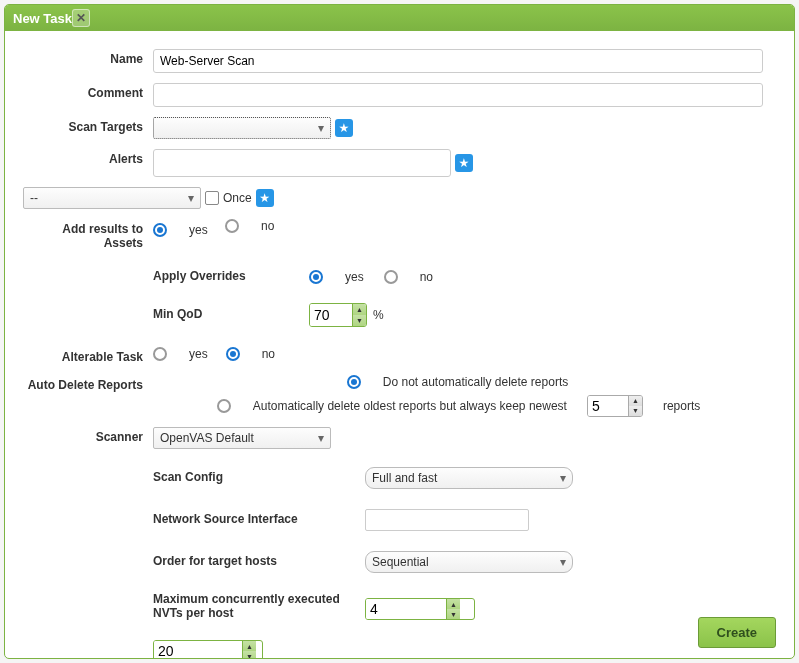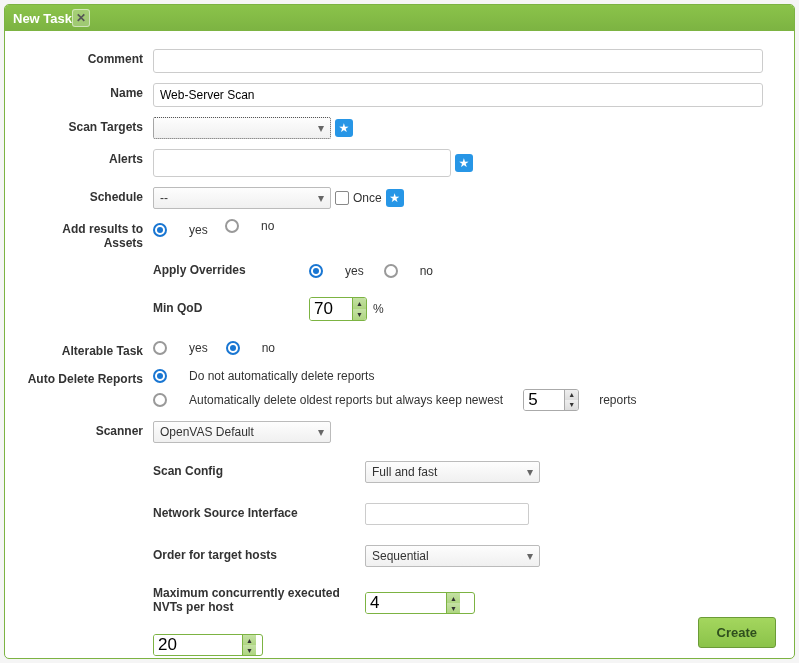--- a/index.html
+++ b/index.html
@@ -142,21 +142,21 @@
     border: 1px solid #7cb342;
     border-radius: 3px;
     height: 24px;
     overflow: hidden;
   }
   .sp-gray { border-color: #aaa; }
   .spinner input {
     border: none;
     width: 42px;
     padding: 0 4px;
-    font-size: 17px;
+    font-size: 14px;
     outline: none;
   }
   .spinner .btns {
     display: flex; flex-direction: column;
     width: 14px;
     border-left: 1px solid #7cb342;
   }
   .sp-gray .btns { border-left-color: #aaa; }
   .spinner .btns div {
     flex: 1; background: linear-gradient(#c5e1a5,#aed581);
@@ -178,45 +178,45 @@
     padding: 7px 18px;
     font-weight: bold;
     color: #2f4f1e;
     cursor: pointer;
     font-size: 13px;
   }
   .radio-opt { display:inline-flex; align-items:center; gap:20px; margin-right:14px; }
   .alert-input { width: 298px; height: 28px; border:1px solid #ccc; border-radius:3px; padding:2px 6px; font-size:12px; }
   .scan-sub { padding-bottom:6px; }
   .scan-sub .sublabel { width: 206px; }
-  .scan-sub .select { width: 175px; }
+  .scan-sub .select { width: 208px; border-radius: 9px; }
   input.plain { width:164px; height:22px; border:1px solid #ccc; border-radius:2px; padding:0 6px; font-size:12px; }
 </style>
 </head>
 <body>
 
 <div class="dialog">
   <div class="titlebar">
     <span>New Task</span>
     <div class="close-btn">✕</div>
   </div>
 
   <div class="content">
 
     <div class="row">
+      <div class="label">Name</div>
+      <div class="field">
+        <input type="text" class="wide" value="Web-Server Scan" style="">
+      </div>
+    </div>
+
+    <div class="row">
       <div class="label">Comment</div>
       <div class="field">
         <input type="text" class="wide" value="" style="">
-      </div>
-    </div>
-
-    <div class="row">
-      <div class="label">Name</div>
-      <div class="field">
-        <input type="text" class="wide" value="Web-Server Scan" style="">
       </div>
     </div>
 
     <div class="row">
       <div class="label">Scan Targets</div>
       <div class="field">
         <div class="select select-180" style="border:1px dotted #555">
           <span></span>
           <span class="caret">▾</span>
         </div>
@@ -226,21 +226,20 @@
 
     <div class="row">
       <div class="label">Alerts</div>
       <div class="field">
         <input type="text" class="alert-input" style="">
         <div class="star-btn">★</div>
       </div>
     </div>
 
     <div class="row">
-      <div class="label">Schedule</div>
       <div class="field">
         <div class="select select-180">
           <span>--</span>
           <span class="caret">▾</span>
         </div>
         <span class="checkbox"></span>
         <span>Once</span>
         <div class="star-btn">★</div>
       </div>
     </div>
@@ -252,21 +251,21 @@
           <span class="radio-opt">
             <span class="radio checked"></span>
             <span>yes</span>
           </span>
           <span class="radio-opt">
             <span class="radio"></span>
             <span>no</span>
           </span>
         </div>
 
-        <div class="subrow" style="margin-top:18px;align-items:center;">
+        <div class="subrow" style="margin-top:24px;align-items:center;">
           <div class="sublabel">Apply Overrides</div>
           <div class="subfield">
             <span class="radio-opt">
               <span class="radio checked"></span>
               <span>yes</span>
             </span>
             <span class="radio-opt">
               <span class="radio"></span>
               <span>no</span>
             </span>
@@ -298,21 +297,21 @@
         </span>
         <span class="radio-opt">
           <span class="radio checked"></span>
           <span>no</span>
         </span>
       </div>
     </div>
 
     <div class="row">
       <div class="label">Auto Delete Reports</div>
-      <div class="field" style="flex-direction:column; align-items:flex-start; gap:6px;">
+      <div class="field" style="flex-direction:column; align-items:center; gap:6px;">
         <span class="radio-opt">
           <span class="radio checked"></span>
           <span>Do not automatically delete reports</span>
         </span>
         <span class="radio-opt" style="margin-right:12px;">
           <span class="radio"></span>
           <span>Automatically delete oldest reports but always keep newest</span>
           <span class="spinner sp-gray sp-sm" style="width:56px;">
             <input type="text" style="width: 40px;" value="5">
             <span class="btns">

